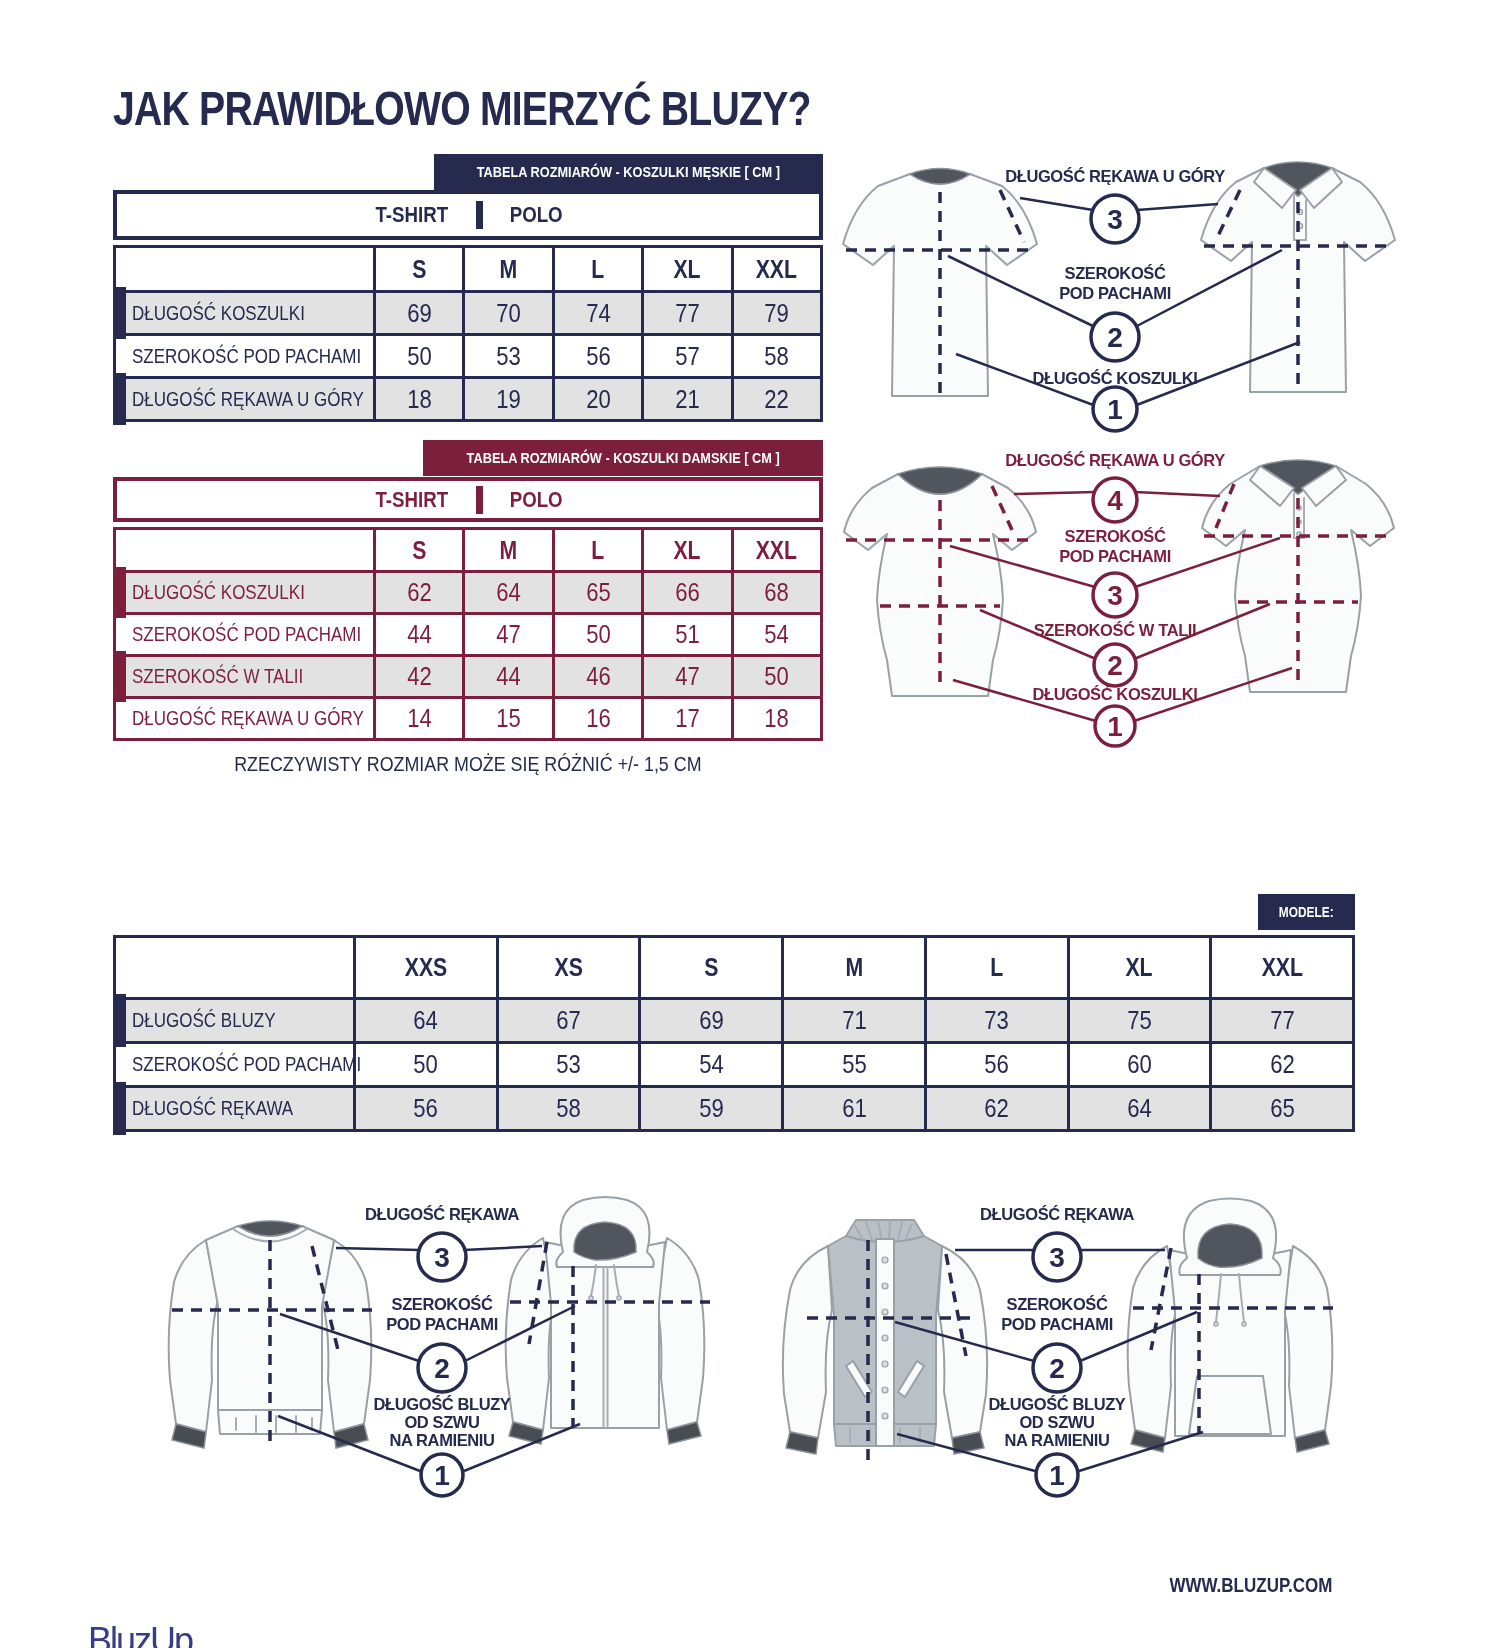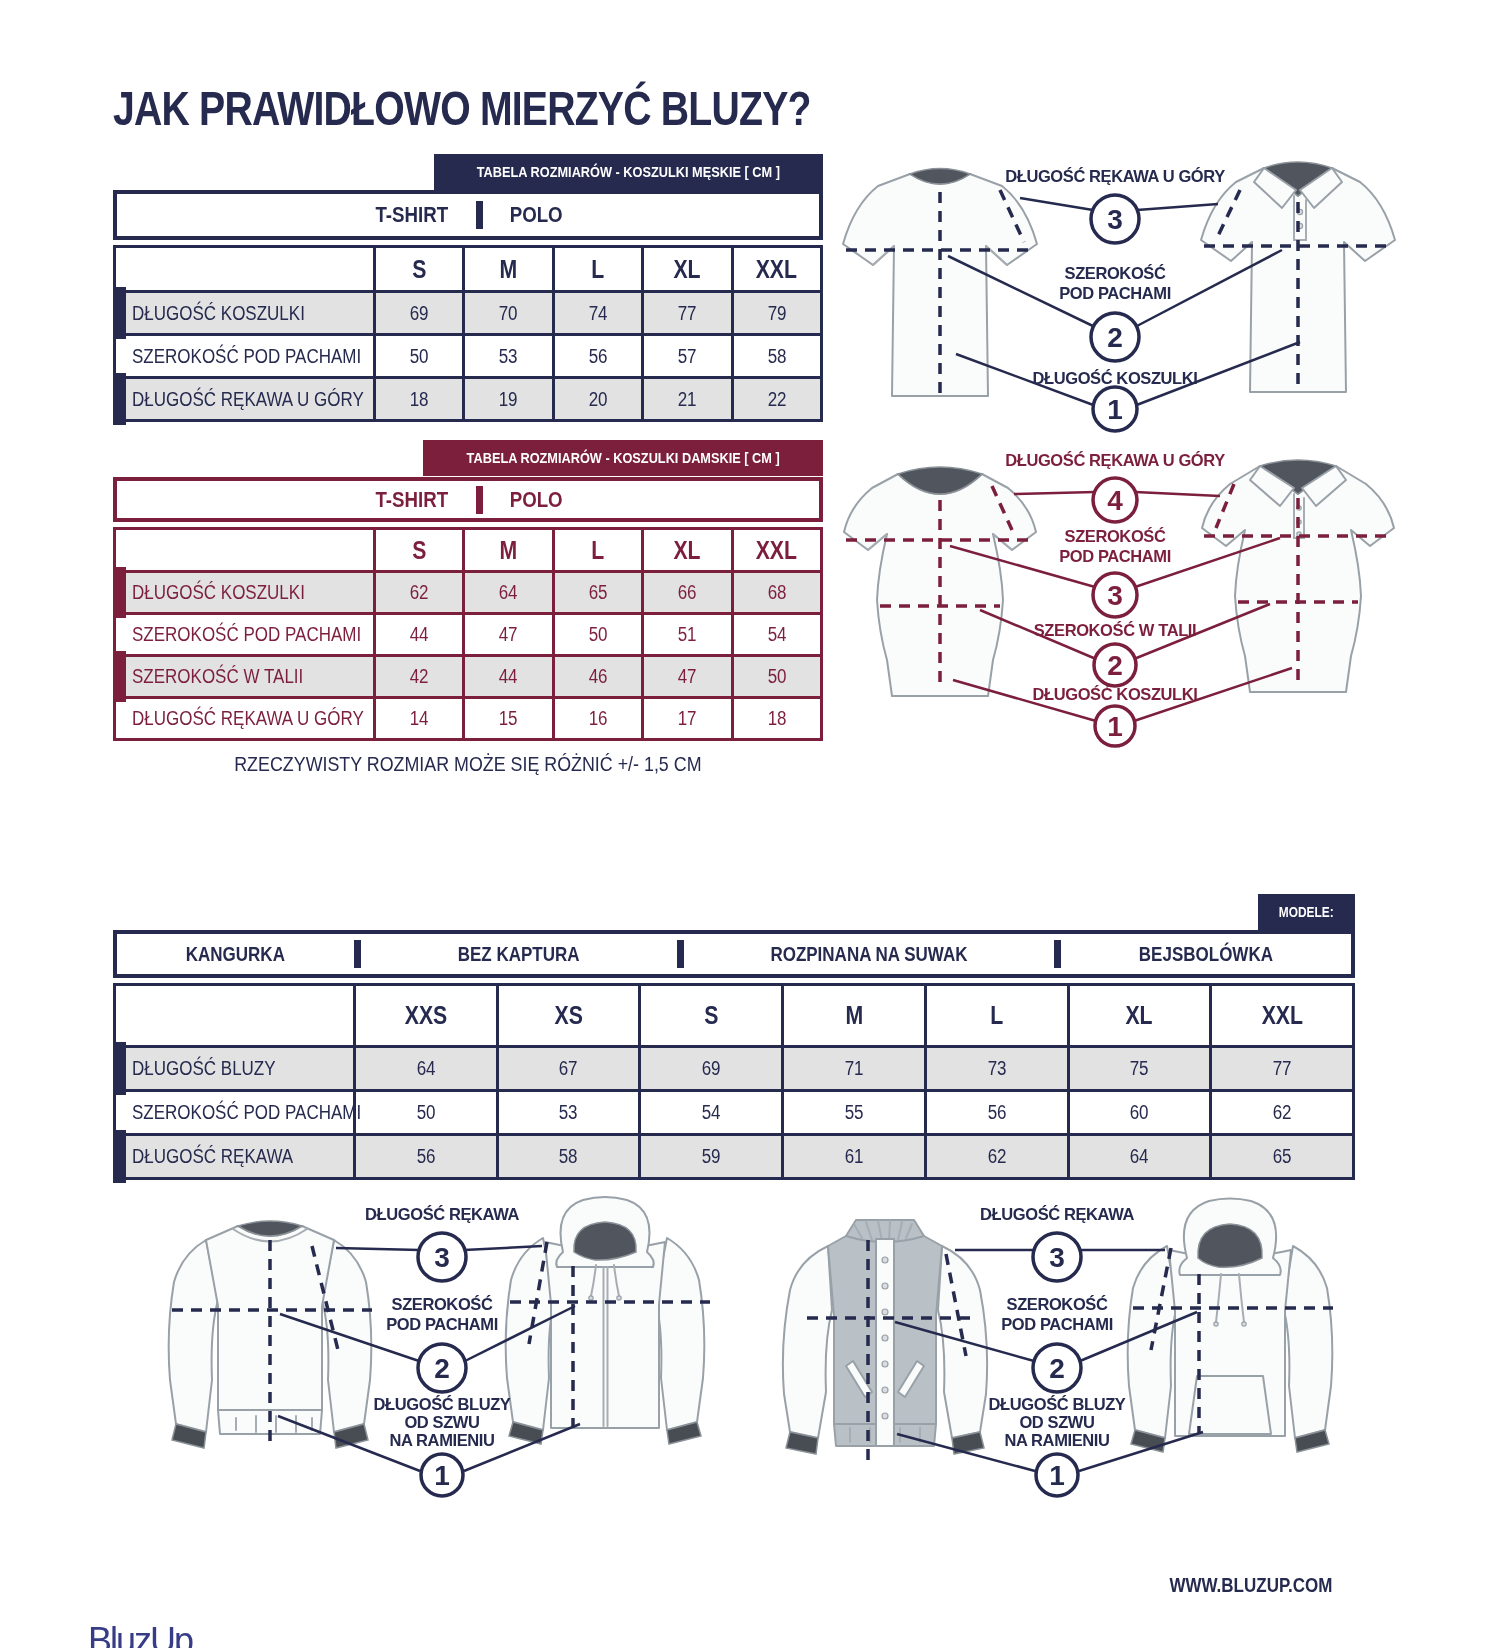--- a/index.html
+++ b/index.html
@@ -49,21 +49,21 @@
     display:flex;align-items:center;justify-content:center;
     border-left:3px solid var(--tc);color:var(--tc);overflow:visible;
   }
   .mtable .mrow .c:first-child{border-left:none;justify-content:flex-start;padding-left:16px;}
   .mtable .mrow.gray{background:var(--rowgray);}
   .mtable .mrow.gray::before{
     content:'';position:absolute;left:-3px;top:-6px;bottom:-6px;width:13px;background:var(--tc);z-index:2;
   }
   .mtable .sizecell{font-size:25px;font-weight:700;}
   .mtable .labcell{font-size:20px;font-weight:400;}
-  .mtable .valcell{font-size:20px;font-weight:400;}
+  .mtable .valcell{font-size:26px;font-weight:400;}
 
   .cols6{grid-template-columns:257px repeat(5,1fr);}
   .cols8{grid-template-columns:237px repeat(7,1fr);}
 
   
   .cat-hdr{
     display:flex;align-items:center;background:#fff;border:4px solid var(--navy);height:48px;
   }
   .cat-hdr .seg{display:flex;align-items:center;justify-content:center;font-size:20px;font-weight:700;color:var(--navy);}
   .cat-hdr .sep{width:7px;height:28px;background:var(--navy);flex:0 0 auto;}
@@ -469,37 +469,20 @@
 
 <div class="abs note">
   <span class="cx">RZECZYWISTY ROZMIAR MOŻE SIĘ RÓŻNIĆ +/- 1,5 CM</span>
 </div>
 
 <div class="abs tab navy" style="right:133px;top:894px;height:36px;line-height:36px;font-size:14px;">
   <span class="cx">MODELE:</span>
 </div>
 
 <div class="mtable" style="--tc:var(--navy);left:113px;top:930px;width:1242px;">
-  <div class="cat-hdr">
-    <div class="seg" style="flex:0 0 19.2%;">
-        <span class="cx">KANGURKA</span>
-      </div>
-    <span class="sep"></span>
-    <div class="seg" style="flex:0 0 25.6%;">
-        <span class="cx">BEZ KAPTURA</span>
-      </div>
-    <span class="sep"></span>
-    <div class="seg" style="flex:0 0 30%;">
-        <span class="cx">ROZPINANA NA SUWAK</span>
-      </div>
-    <span class="sep"></span>
-    <div class="seg" style="flex:1 1 auto;">
-        <span class="cx">BEJSBOLÓWKA</span>
-      </div>
-  </div>
   <div class="mrow first cols8" style="height:65px;">
     <div class="c"></div>
     <div class="c sizecell">
         <span class="cx">XXS</span>
       </div>
     <div class="c sizecell">
         <span class="cx">XS</span>
       </div>
     <div class="c sizecell">
         <span class="cx">S</span>

